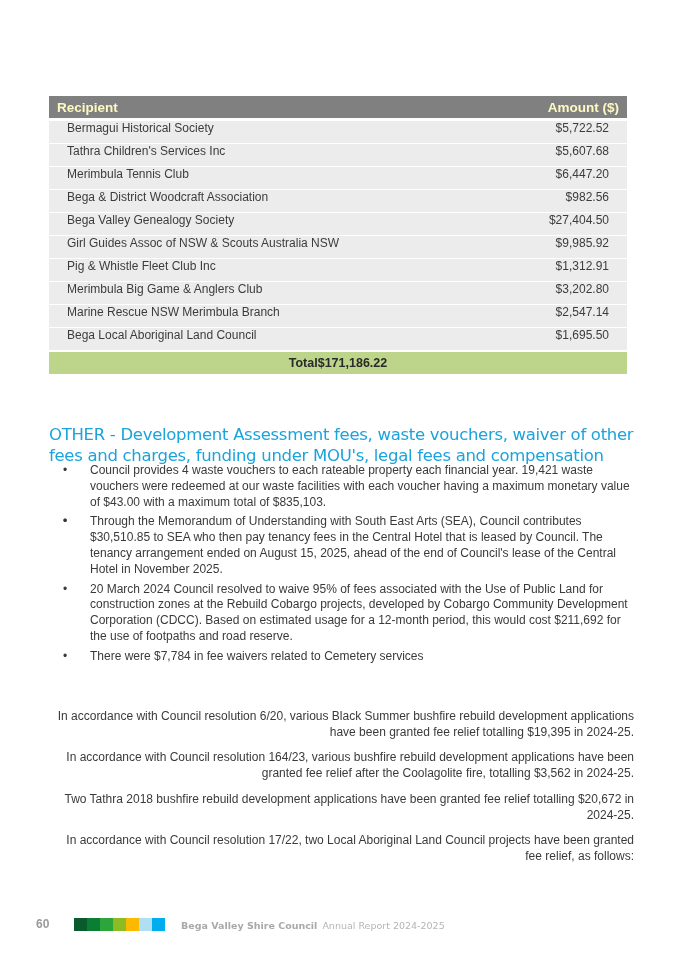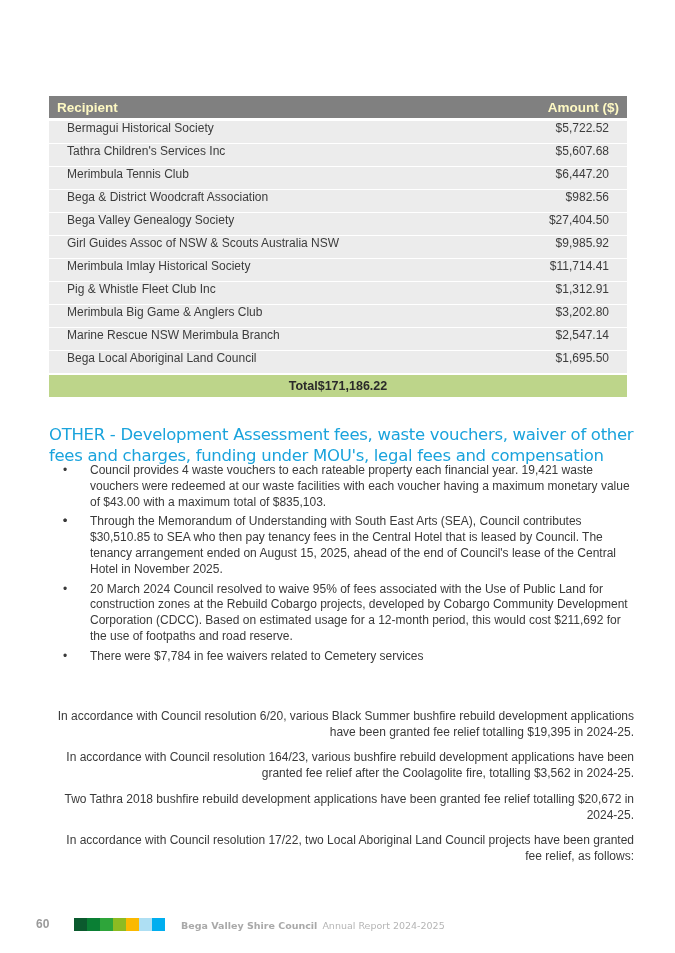--- a/index.html
+++ b/index.html
@@ -82,24 +82,20 @@
       </div>
       <div class="trow">
         <span>Bega Valley Genealogy Society</span>
         <span>$27,404.50</span>
       </div>
       <div class="trow">
         <span>Girl Guides Assoc of NSW &amp; Scouts Australia NSW</span>
         <span>$9,985.92</span>
       </div>
       <div class="trow">
-        <span>Merimbula Imlay Historical Society</span>
-        <span>$11,714.41</span>
-      </div>
-      <div class="trow">
         <span>Pig &amp; Whistle Fleet Club Inc</span>
         <span>$1,312.91</span>
       </div>
       <div class="trow">
         <span>Merimbula Big Game &amp; Anglers Club</span>
         <span>$3,202.80</span>
       </div>
       <div class="trow">
         <span>Marine Rescue NSW Merimbula Branch</span>
         <span>$2,547.14</span>

